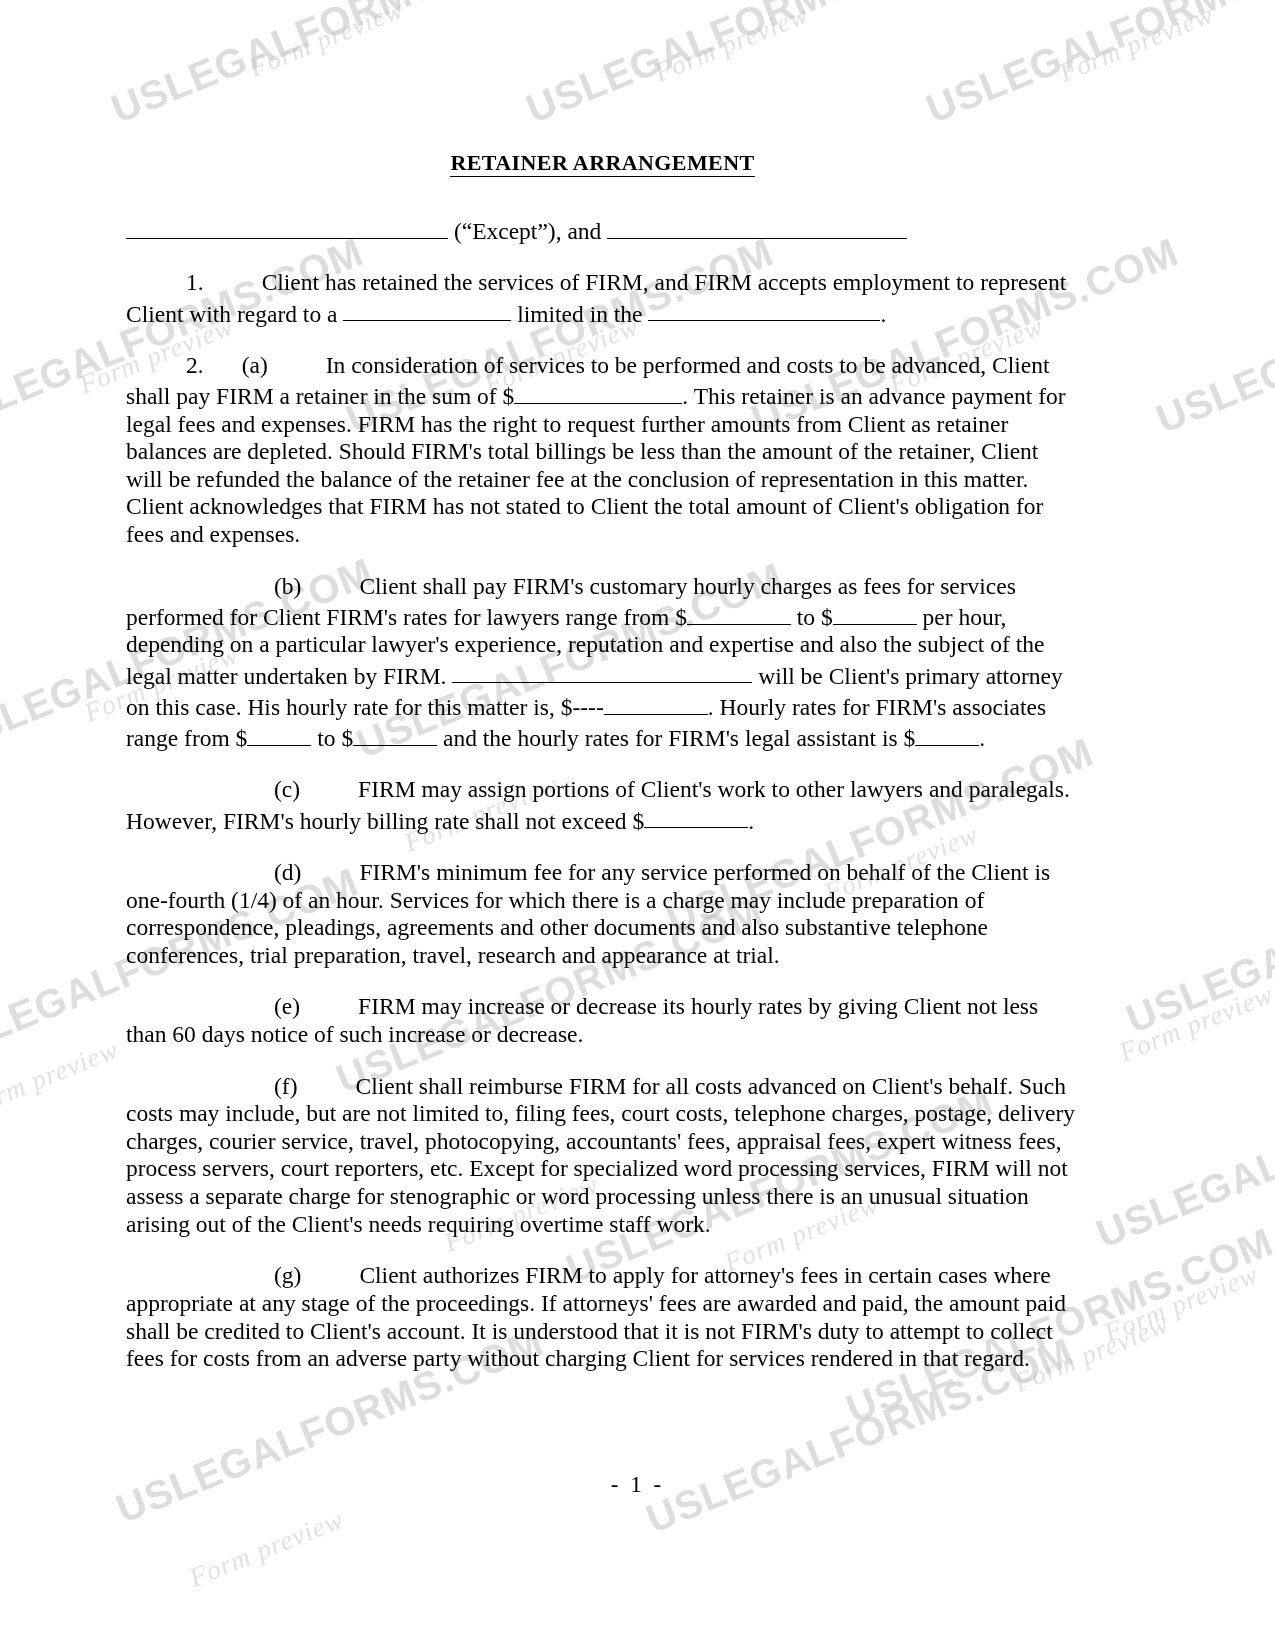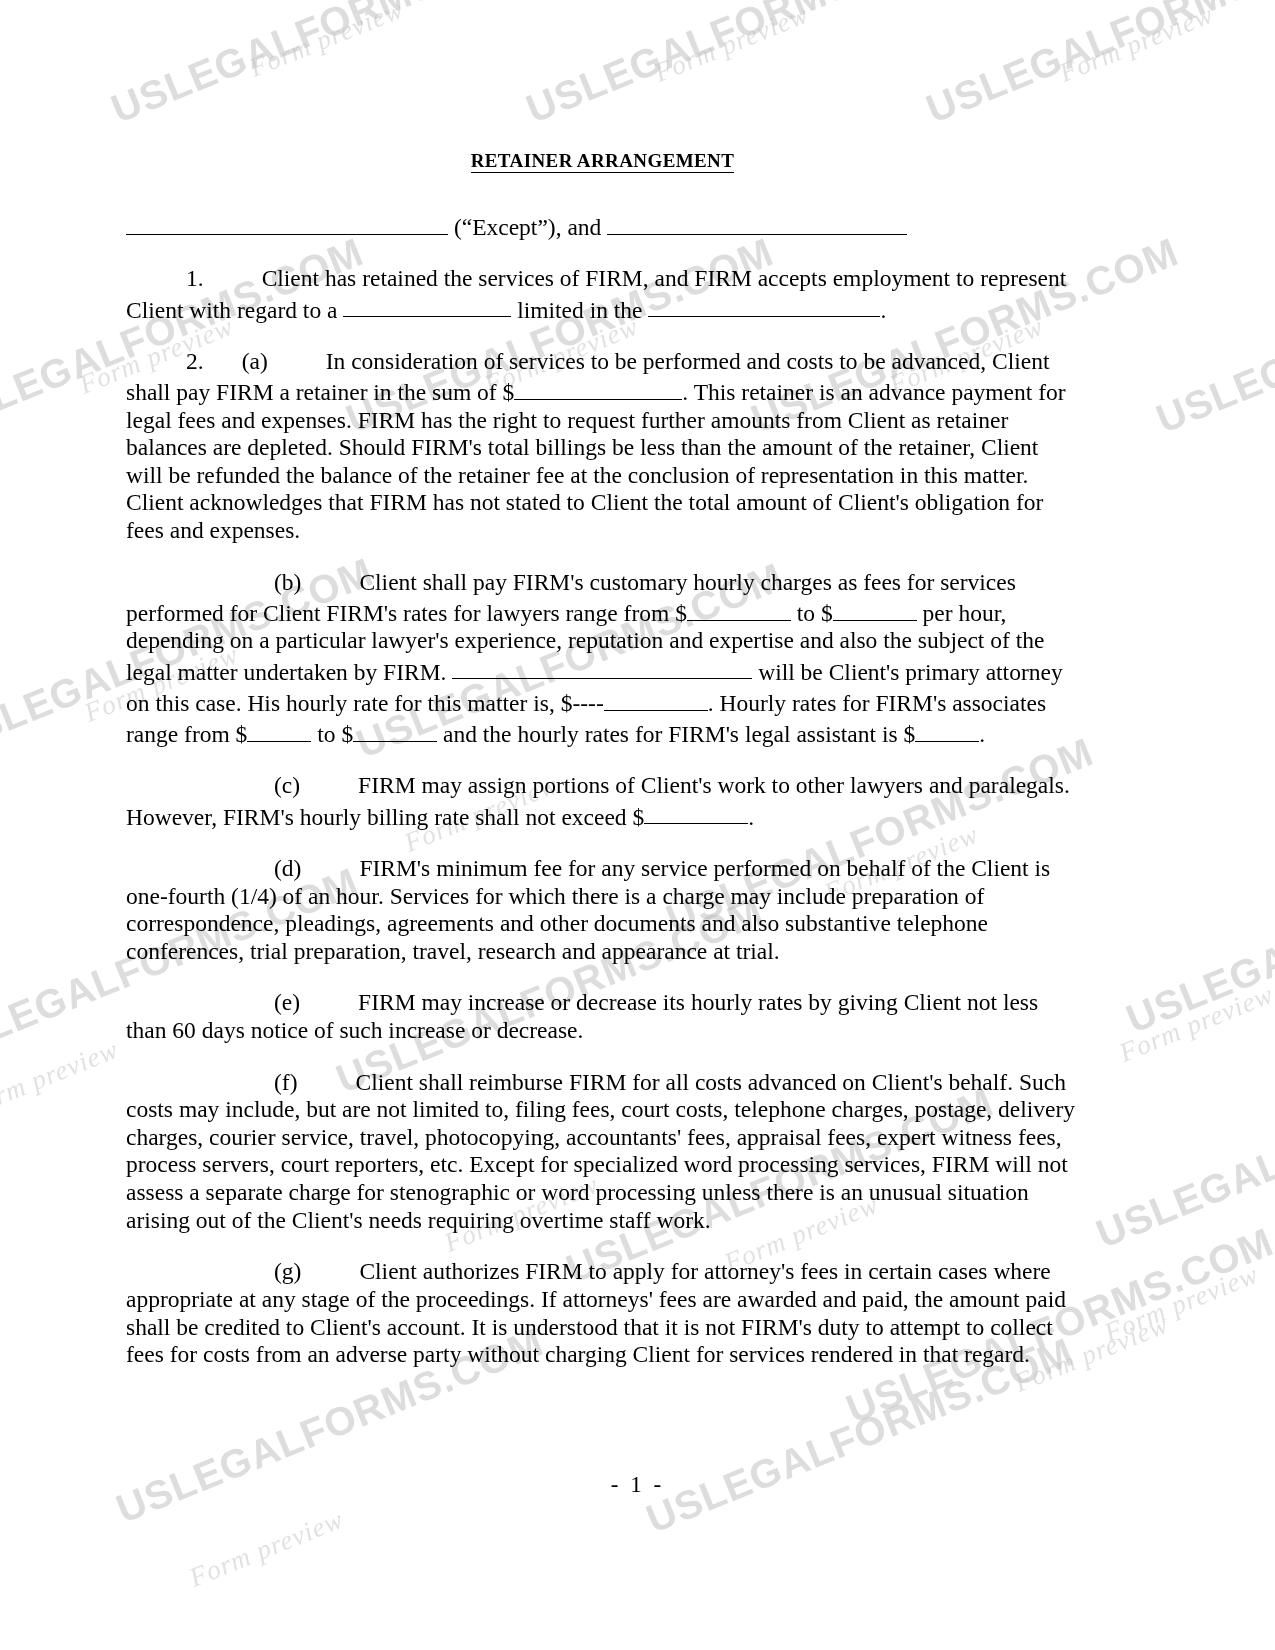--- a/index.html
+++ b/index.html
@@ -51,21 +51,21 @@
   }
   #doc {
     position: absolute;
     left: 126px;
     top: 150px;
     width: 953px;
   }
 
   .doc-title {
     text-align: center;
-    font-size: 19px;
+    font-size: 22px;
     letter-spacing: .4px;
     margin: 0 0 38px 0;
   }
   .doc-title span {
     border-bottom: 1.6px solid #000;
     padding-bottom: 1px;
   }
 
   p.para {
     margin: 0 0 24px 0;

